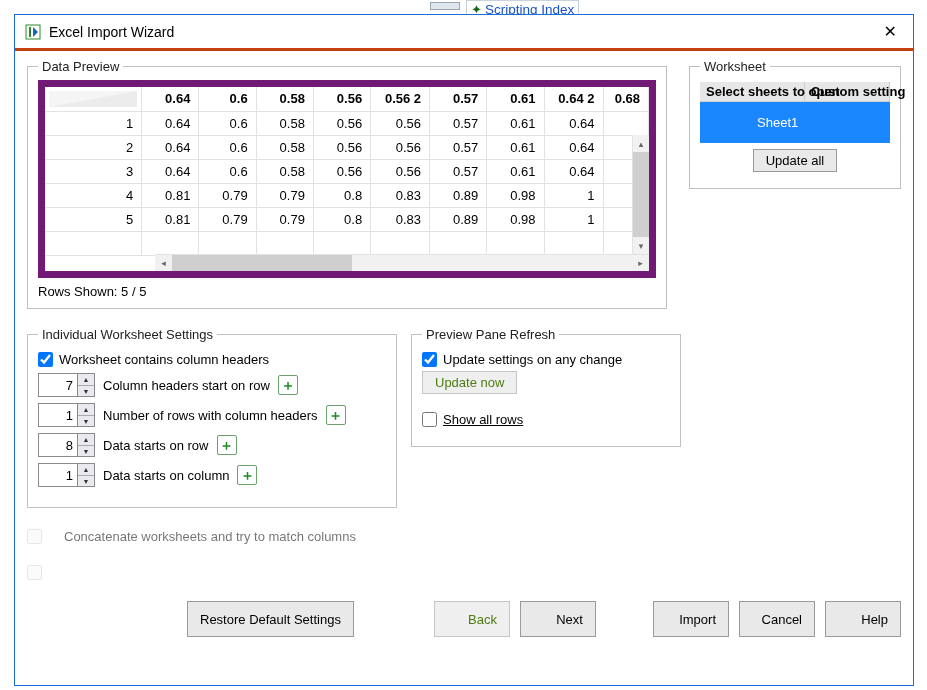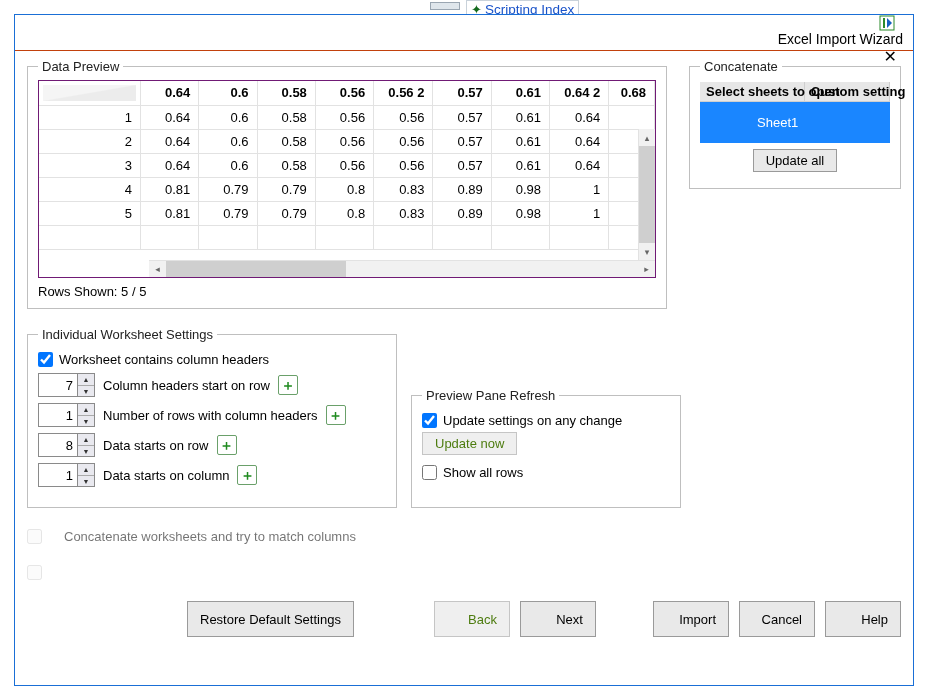--- a/index.html
+++ b/index.html
@@ -20,24 +20,23 @@
   .window {
     position:absolute;
     top:14px; left:14px;
     width:900px; height:672px;
     border:1px solid #1a6fd6;
     background:#fff;
     display:flex; flex-direction:column;
   }
   .titlebar {
     height:36px;
-    display:flex; align-items:flex-end;
+    display:flex; align-items:center;
     padding:0 10px;
-    border-bottom:1px solid #c2410c;
-    flex-direction:column;
+    border-bottom:3px solid #c2410c;
   }
   .titlebar .app-icon {
     width:16px; height:16px; margin-right:8px;
     position:relative;
   }
   .titlebar .app-icon svg { display:block; }
   .titlebar .title { font-size:14px; }
   .titlebar .spacer { flex:1; }
   .titlebar .close { font-size:16px; padding:0 6px; cursor:default; }
   .content { flex:1; padding:8px 12px 10px 12px; position:relative; }
@@ -46,21 +45,21 @@
     border-radius:0;
     margin:0;
     padding:8px 10px 10px 10px;
     position:relative;
   }
   legend { padding:0 4px; color:#222; font-size:13px; }
   .top-row { display:flex; gap:22px; }
   .data-preview { width:640px; height:250px; position:relative; padding-top:6px; }
   .table-wrap {
     width:100%; height:198px;
-    border:1px solid #701a75;
+    border:7px solid #701a75;
     overflow:hidden; position:relative;
     display:flex; flex-direction:column;
     background:#fff;
   }
   .grid-scroll {
     flex:1; overflow:hidden; position:relative;
   }
   table {
     border-collapse:collapse;
     table-layout:fixed;
@@ -113,21 +112,21 @@
     text-align:right; padding:13px 6px; border:none; height:18px;
   }
   .ws-row-sel td { background:#1a86ff; color:#fff; }
   .select-all-wrap { text-align:center; margin-top:6px;}
   button.std {
     font:inherit; padding:3px 12px;
     background:#e9e9e9; border:1px solid #9a9a9a;
     min-width:70px;
   }
   button.std:disabled { color:#4d7c0f; background:#efefef; border-color:#c5c5c5;}
-  .mid-row { display:flex; gap:14px; margin-top:18px;align-items:flex-end;}
+  .mid-row { display:flex; gap:14px; margin-top:18px;}
   .iws { width:370px; padding-bottom:14px;}
   .ppr { width:270px; height:120px;}
   .chk-row { display:flex; align-items:center; gap:6px; margin:2px 0;}
   input[type=checkbox]{ width:15px; height:15px; margin:0;}
   .spin-row { display:flex; align-items:center; gap:8px; margin:6px 0;}
   .spin {
     display:flex; align-items:stretch;
   }
   .spin input {
     width:40px; text-align:right; padding:2px 4px;
@@ -296,21 +295,21 @@
             <div class="track">
                 <div class="thumb"></div>
               </div>
             <div class="arrow">▸</div>
           </div>
         </div>
         <div class="rows-shown">Rows Shown: 5 / 5</div>
       </fieldset>
 
       <fieldset class="worksheets">
-        <legend>Concatenate</legend>
+        <legend>Worksheet</legend>
         <table class="ws-table">
           <thead>
             <tr>
               <th style="width:55%">Select sheets to open</th>
               <th>Custom setting</th>
             </tr>
           </thead>
           <tbody>
             <tr class="ws-row-sel">
               <td>Sheet1</td>
@@ -387,21 +386,21 @@
 
       <fieldset class="ppr">
         <legend>Preview Pane Refresh</legend>
         <div class="chk-row">
           <input type="checkbox" checked="" style="">
           <span>Update settings on any change</span>
         </div>
         <div style="margin:4px 0;">
           <button class="std" disabled="">Update now</button>
         </div>
-        <div class="chk-row" style="margin-top:10px;">
+        <div class="chk-row" style="margin-top:18px;text-decoration:underline;">
           <input type="checkbox" style="">
           <span>Show all rows</span>
         </div>
       </fieldset>
     </div>
 
     <div class="lower">
       <div class="chk-row disabled-chk">
         <input type="checkbox" disabled="" style="">
         <span>Concatenate worksheets and try to match columns</span>

